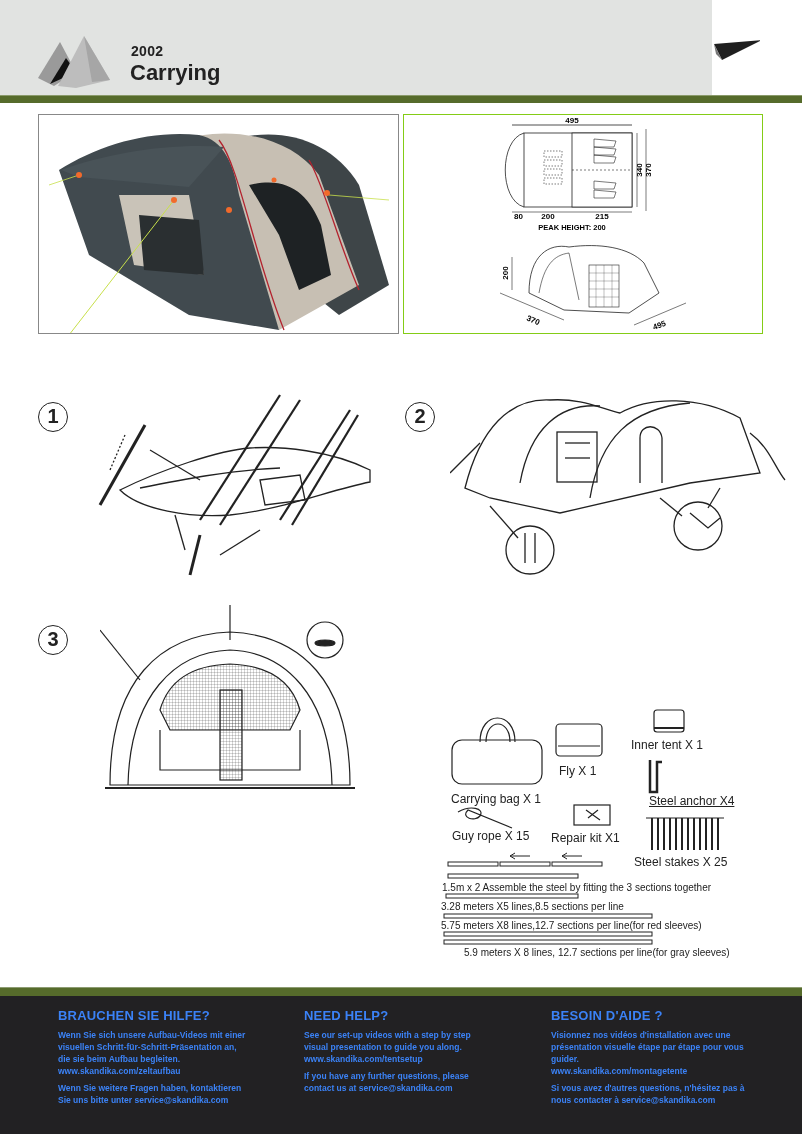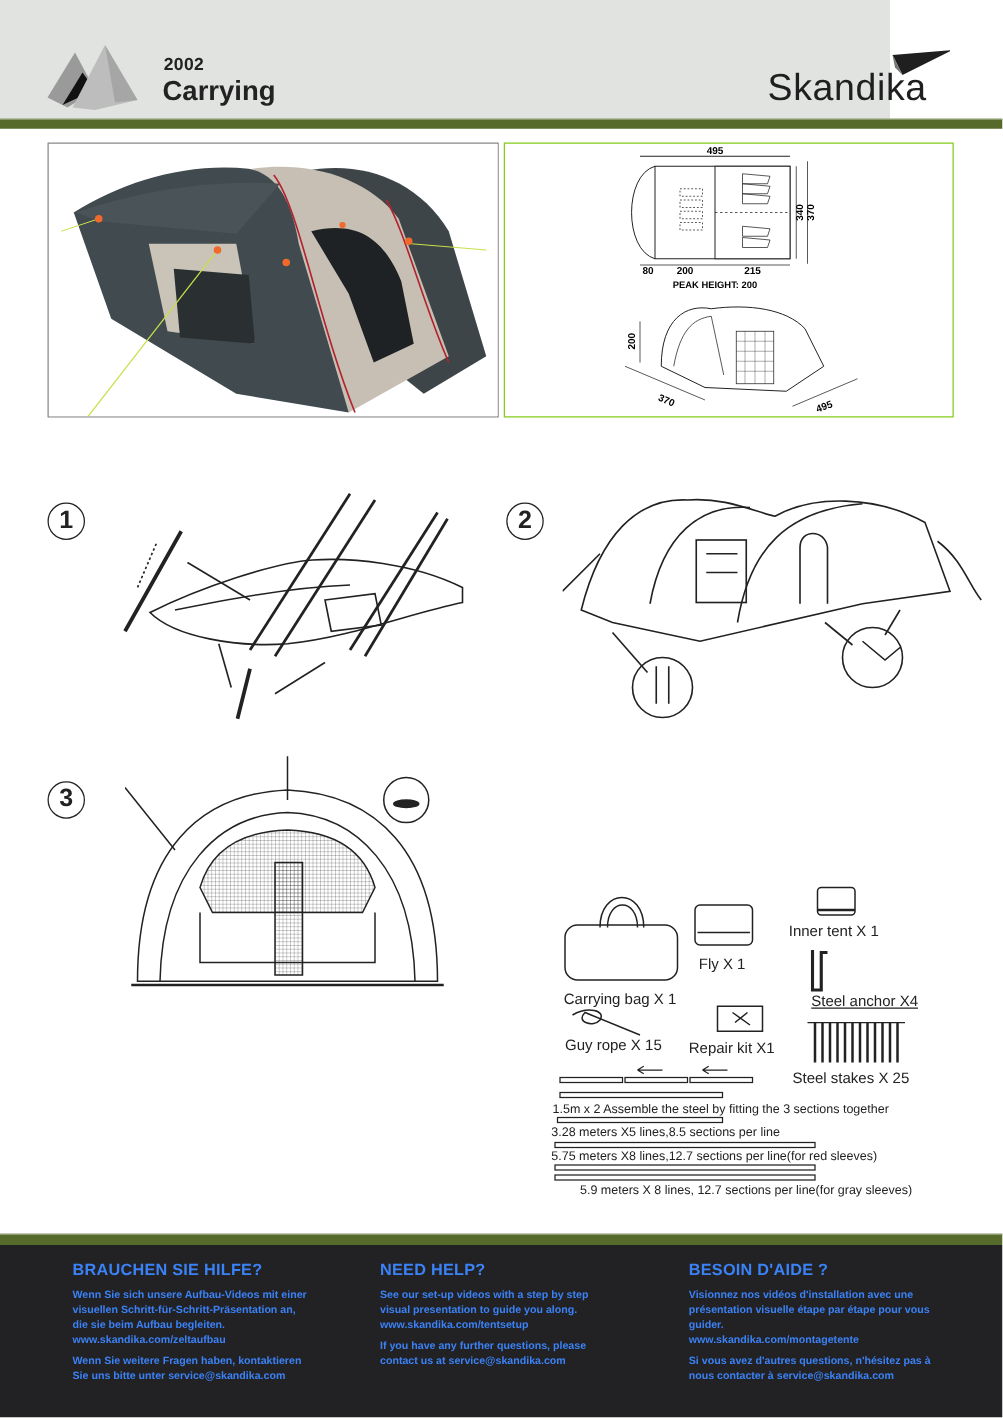--- a/index.html
+++ b/index.html
@@ -40,21 +40,20 @@
     <polygon points="14,48 30,22 40,36" fill="#111"></polygon>
     <polygon points="22,50 48,0 74,44 40,52" fill="#bdbdbd"></polygon>
     <polygon points="48,0 74,44 56,46" fill="#a6a6a6"></polygon>
   </svg>
   <div class="model-year">2002</div>
   <div class="model-name">Carrying</div>
   <svg class="brand-logo" viewBox="0 0 150 54">
     <polygon points="104,6 152,2 112,22" fill="#1f1f1f"></polygon>
     <polygon points="104,6 112,22 106,16" fill="#777"></polygon>
   </svg>
-  <div class="brand-text">Skandika</div>
 </div>
 <div class="header-bar"></div>
 
 <div class="photo-panel">
   <svg width="361" height="220" viewBox="0 0 361 220">
     <rect width="361" height="220" fill="#fff"></rect>
 
     <path d="M180,30 C230,8 290,20 320,70 L350,170 L300,200 L200,120 Z" fill="#3e4548"></path>
 
     <path d="M140,25 C190,10 250,20 280,60 L320,170 L240,215 L190,90 Z" fill="#c7bfb3"></path>

